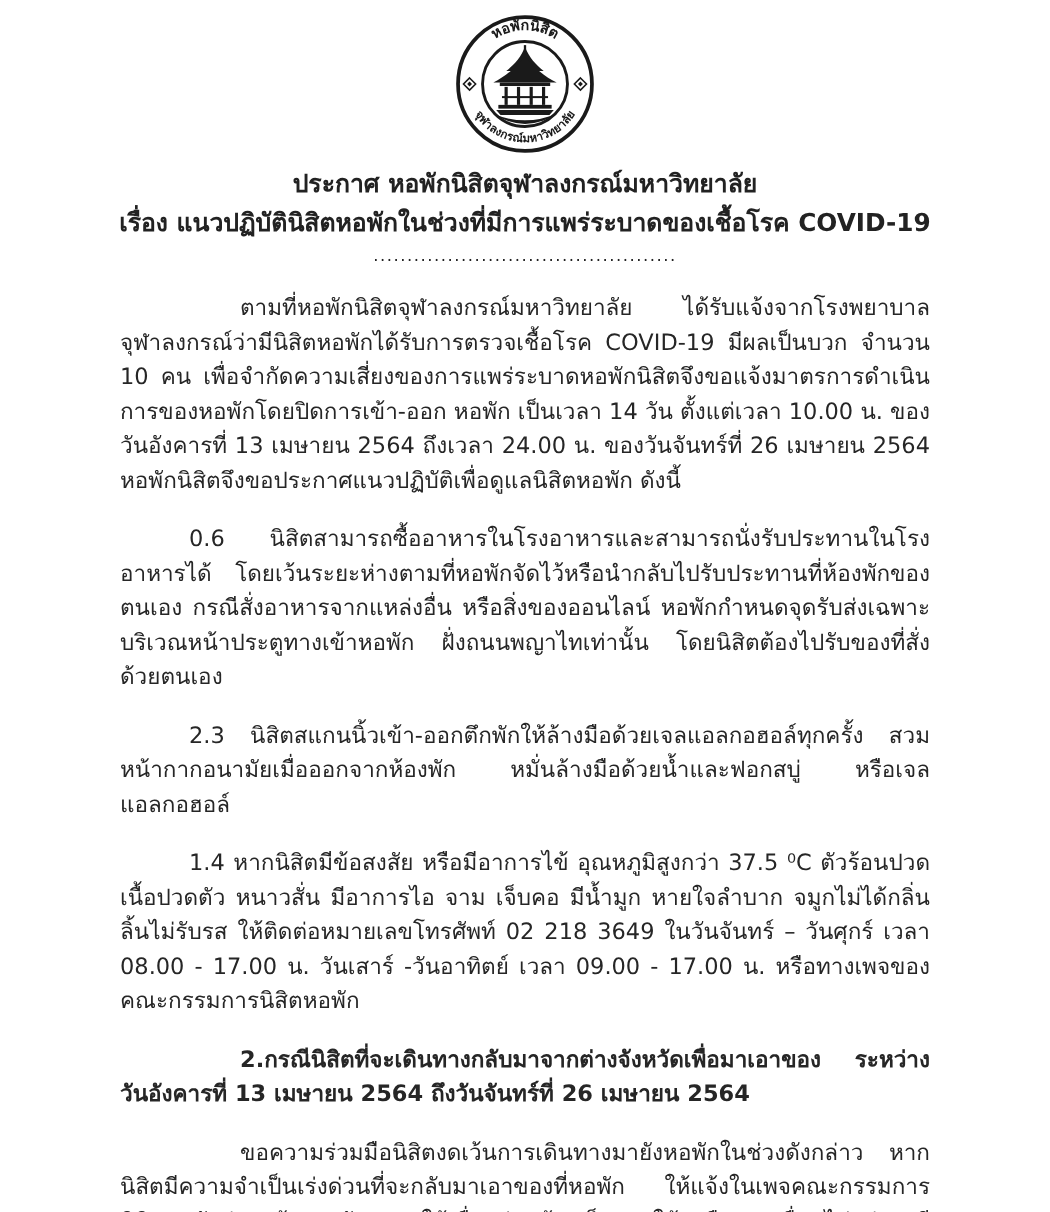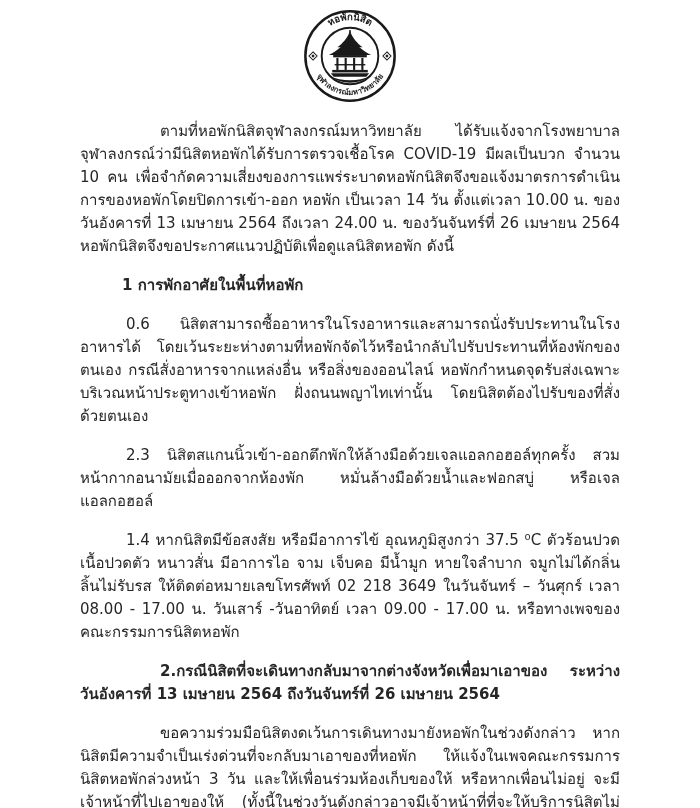--- a/index.html
+++ b/index.html
@@ -86,24 +86,28 @@
         <rect x="53.2" y="52" width="2.2" height="12.5"></rect>
         <rect x="61.8" y="52" width="2.2" height="12.5"></rect>
         <rect x="34" y="58.4" width="32" height="1.4"></rect>
         <rect x="31.5" y="64.5" width="37" height="2.6"></rect>
         <path d="M30,68 L70,68 L67,71.5 L33,71.5 Z"></path>
         <path d="M27.5,70.5 Q50,80 72.5,70.5 Q62,77.5 50,77.8 Q38,77.5 27.5,70.5 Z"></path>
       </g>
     </svg>
   </div>
 
+  <div class="title-block">
+    <div class="title-line">ประกาศ หอพักนิสิตจุฬาลงกรณ์มหาวิทยาลัย</div>
+    <div class="title-line">เรื่อง แนวปฏิบัตินิสิตหอพักในช่วงที่มีการแพร่ระบาดของเชื้อโรค COVID-19</div>
+    <div class="dots">.............................................</div>
+  </div>
 
   <div class="body">
     <p class="ind-xl">ตามที่หอพักนิสิตจุฬาลงกรณ์มหาวิทยาลัย ได้รับแจ้งจากโรงพยาบาลจุฬาลงกรณ์ว่ามีนิสิตหอพัก​ได้รับการตรวจเชื้อโรค COVID-19 มีผลเป็นบวก จำนวน 10 คน เพื่อจำกัดความเสี่ยงของการแพร่ระบาด​หอพักนิสิตจึงขอแจ้งมาตรการดำเนินการของหอพักโดยปิดการเข้า-ออก หอพัก เป็นเวลา 14 วัน ตั้งแต่เวลา 10.00 น. ของวันอังคารที่ 13 เมษายน 2564 ถึงเวลา 24.00 น. ของวันจันทร์ที่ 26 เมษายน 2564 หอพักนิสิต​จึงขอประกาศแนวปฏิบัติเพื่อดูแลนิสิตหอพัก ดังนี้</p>
-    <p class="ind-head b">1 การพักอาศัยในพื้นที่หอพัก</p>
     <p class="ind-sub">0.6 นิสิตสามารถซื้ออาหารในโรงอาหารและสามารถนั่งรับประทานในโรงอาหารได้ โดยเว้น​ระยะห่างตามที่หอพักจัดไว้หรือนำกลับไปรับประทานที่ห้องพักของตนเอง กรณีสั่งอาหารจากแหล่งอื่น หรือสิ่งของ​ออนไลน์ หอพักกำหนดจุดรับส่งเฉพาะบริเวณหน้าประตูทางเข้าหอพัก ฝั่งถนนพญาไทเท่านั้น โดยนิสิตต้องไปรับ​ของที่สั่งด้วยตนเอง</p>
     <p class="ind-sub">2.3 นิสิตสแกนนิ้วเข้า-ออกตึกพักให้ล้างมือด้วยเจลแอลกอฮอล์ทุกครั้ง  สวมหน้ากากอนามัย​เมื่อออกจากห้องพัก หมั่นล้างมือด้วยน้ำและฟอกสบู่ หรือเจลแอลกอฮอล์</p>
     <p class="ind-sub">1.4 หากนิสิตมีข้อสงสัย หรือมีอาการไข้ อุณหภูมิสูงกว่า 37.5 ⁰C ตัวร้อนปวดเนื้อปวดตัว หนาวสั่น มีอาการไอ จาม เจ็บคอ มีน้ำมูก หายใจลำบาก จมูกไม่ได้กลิ่น ลิ้นไม่รับรส ให้ติดต่อหมายเลขโทรศัพท์ 02 218 3649 ในวันจันทร์ – วันศุกร์ เวลา 08.00 - 17.00 น. วันเสาร์ -วันอาทิตย์  เวลา 09.00 - 17.00 น. หรือทางเพจของคณะกรรมการนิสิตหอพัก</p>
     <p class="ind-xl b">2.กรณีนิสิตที่จะเดินทางกลับมาจากต่างจังหวัดเพื่อมาเอาของ ระหว่างวันอังคารที่ 13 เมษายน 2564 ถึงวันจันทร์ที่ 26 เมษายน 2564</p>
     <p class="ind-xl">ขอความร่วมมือนิสิตงดเว้นการเดินทางมายังหอพักในช่วงดังกล่าว หากนิสิตมีความจำเป็นเร่งด่วน​ที่จะกลับมาเอาของที่หอพัก ให้แจ้งในเพจคณะกรรมการนิสิตหอพักล่วงหน้า 3 วัน และให้เพื่อนร่วมห้องเก็บของให้ หรือหากเพื่อนไม่อยู่ จะมีเจ้าหน้าที่ไปเอาของให้ (ทั้งนี้ในช่วงวันดังกล่าวอาจมีเจ้าหน้าที่ที่จะให้บริการนิสิตไม่​เพียงพอ) จึงขอพิจารณาเป็นราย ๆ ไป</p>
 
   </div>
 
 </div>
 

